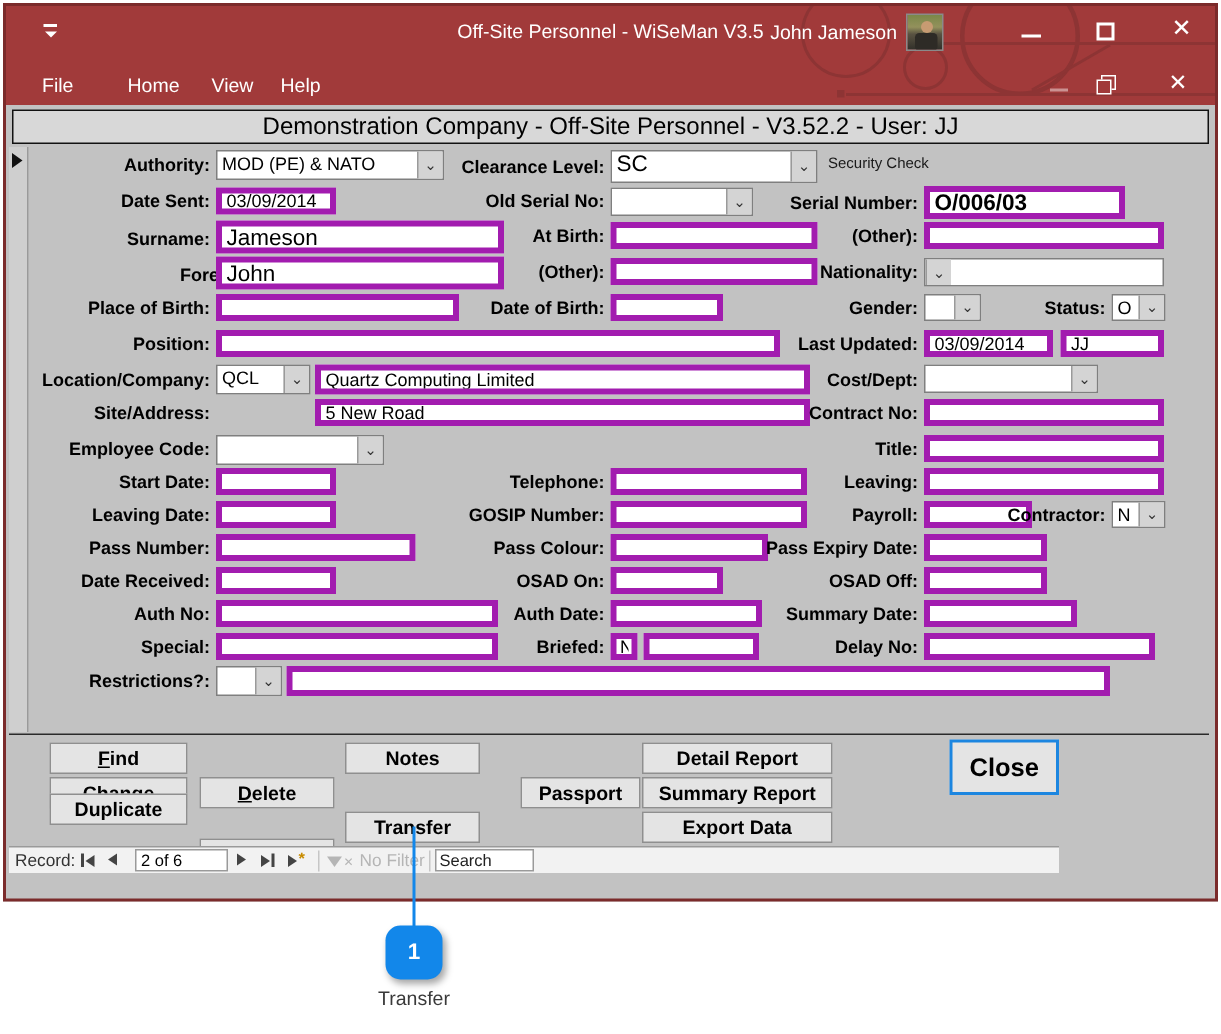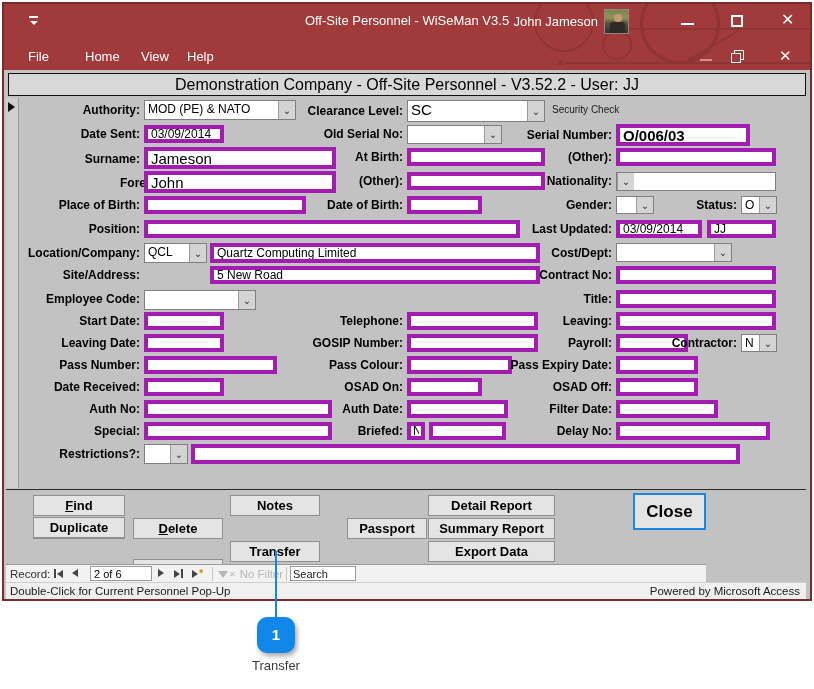--- a/index.html
+++ b/index.html
@@ -266,21 +266,21 @@
   <input class="inp" style="left: 144px; top: 378px; width: 80px;" value="">
   <span class="lbl" style="left:283px;top:380px;width:120px;">OSAD On:</span>
   <input class="inp" style="left: 407px; top: 378px; width: 75px;" value="">
   <span class="lbl" style="left:494px;top:380px;width:118px;">OSAD Off:</span>
   <input class="inp" style="left: 616px; top: 378px; width: 82px;" value="">
 
   <span class="lbl" style="left:5px;top:402px;width:135px;">Auth No:</span>
   <input class="inp" style="left: 144px; top: 400px; width: 188px;" value="">
   <span class="lbl" style="left:283px;top:402px;width:120px;">Auth Date:</span>
   <input class="inp" style="left: 407px; top: 400px; width: 101px;" value="">
-  <span class="lbl" style="left:494px;top:402px;width:118px;">Filter Date:</span>
+  <span class="lbl" style="left:494px;top:402px;width:118px;">Summary Date:</span>
   <input class="inp" style="left: 616px; top: 400px; width: 102px;" value="">
 
   <span class="lbl" style="left:5px;top:424px;width:135px;">Special:</span>
   <input class="inp" style="left: 144px; top: 422px; width: 188px;" value="">
   <span class="lbl" style="left:283px;top:424px;width:120px;">Briefed:</span>
   <input class="inp" style="left: 407px; top: 422px; width: 18px; padding: 0px 2px;" value="N">
   <input class="inp" style="left: 429px; top: 422px; width: 77px;" value="">
   <span class="lbl" style="left:494px;top:424px;width:118px;">Delay No:</span>
   <input class="inp" style="left: 616px; top: 422px; width: 154px;" value="">
 
@@ -294,21 +294,21 @@
   <div class="divider"></div>
   <div class="btn ak" style="left:33px;top:495px;width:92px;">Find</div>
   <div class="btn ak" style="left:133px;top:519px;width:90px;margin-top:40px;">New</div>
   <div class="btn" style="left:230px;top:495px;width:90px;">Notes</div>
   <div class="btn" style="left:428px;top:495px;width:127px;">Detail Report</div>
   <div class="btn close-btn" style="left:633px;top:493px;width:73px;">Close</div>
   <div class="btn ak" style="left:33px;top:518px;width:92px;">Change</div>
   <div class="btn ak" style="left:133px;top:518px;width:90px;">Delete</div>
   <div class="btn" style="left:347px;top:518px;width:80px;">Passport</div>
   <div class="btn" style="left:428px;top:518px;width:127px;">Summary Report</div>
-  <div class="btn" style="left:33px;top:517px;width:92px;">Duplicate</div>
+  <div class="btn" style="left:33px;top:529px;width:92px;">Duplicate</div>
   <div class="btn" style="left:230px;top:541px;width:90px;">Transfer</div>
   <div class="btn" style="left:428px;top:541px;width:127px;">Export Data</div>
 
   <div class="recbar">
     <span class="rlabel">Record:</span>
     <span class="navbtn" style="left:48px;">
         <span class="vbar"></span>
         <span class="tri-l"></span>
       </span>
     <span class="navbtn" style="left:66px;">
@@ -329,21 +329,17 @@
     <span class="sep" style="left:206px;"></span>
     <span class="nofilter">
       <span class="funnel"></span>
         <span class="fx">✕</span>
       <span>No Filter</span>
     </span>
     <span class="sep" style="left:280px;"></span>
     <input class="searchbox" placeholder="Search" style="">
   </div>
 
-  <div class="statusbar">
-    <span class="sl">Double-Click for Current Personnel Pop-Up</span>
-    <span class="sr">Powered by Microsoft Access</span>
-  </div>
 
   <div class="callout-line"></div>
   <div class="callout-badge">1</div>
   <div class="callout-label">Transfer</div>
 </div>
 
 </body></html>

